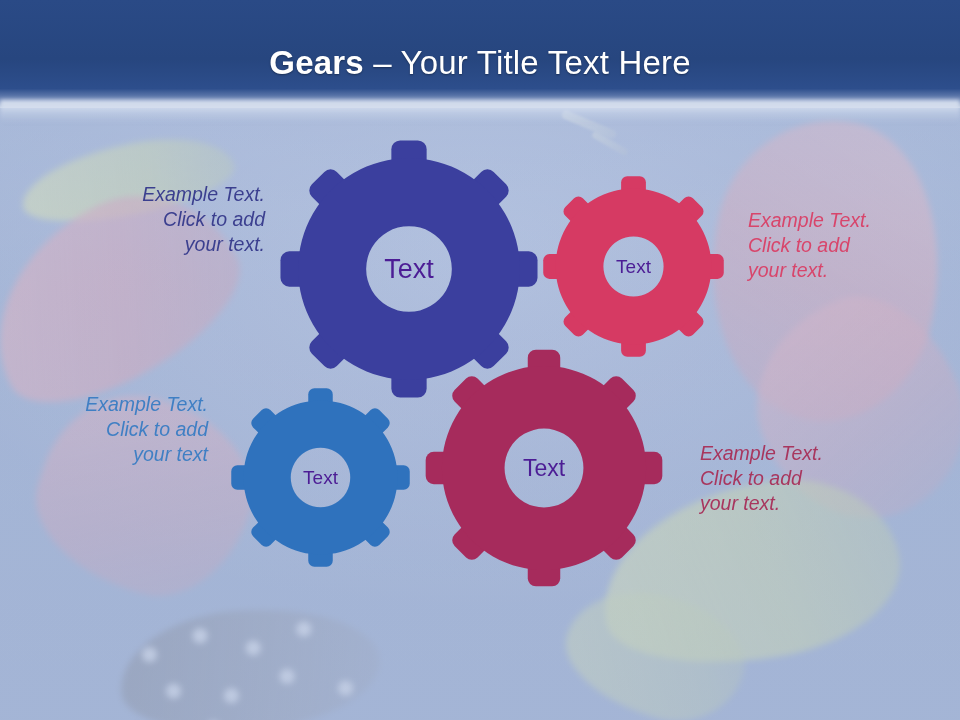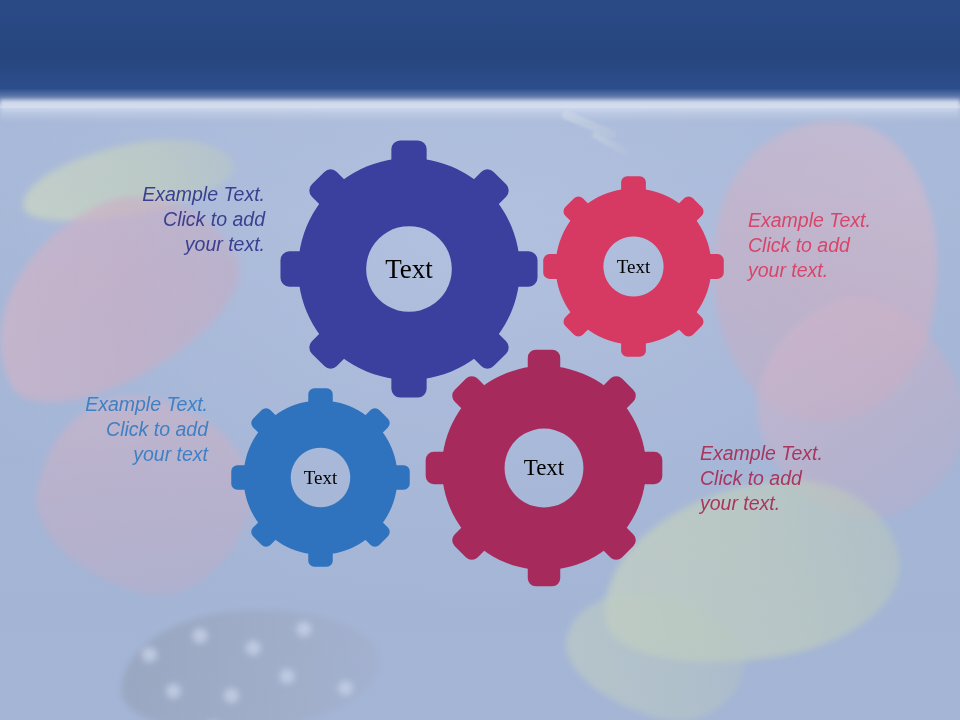--- a/index.html
+++ b/index.html
@@ -158,22 +158,22 @@
     position: absolute;
   }
   .gear svg { display: block; overflow: visible; }
   .gear .hub-text {
     position: absolute;
     left: 0; top: 0;
     width: 100%; height: 100%;
     display: flex;
     align-items: center;
     justify-content: center;
-    color: #000000;
-    font-family: Liberation Serif, serif;
+    color: #4c1d95;
+    font-family: Liberation Sans, sans-serif;
     pointer-events: none;
   }
 
   #gear-navy  { left: 283px; top: 143px; width: 252px; height: 252px; }
   #gear-pink  { left: 545px; top: 178px; width: 177px; height: 177px; }
   #gear-blue  { left: 233px; top: 390px; width: 175px; height: 175px; }
   #gear-maroon{ left: 428px; top: 352px; width: 232px; height: 232px; }
 
   #gear-navy   .hub-text { font-size: 27px; }
   #gear-pink   .hub-text { font-size: 19px; }
@@ -208,20 +208,21 @@
   <div class="shoe shoe-yellow-br"></div>
   <div class="shoe shoe-yellow-br2"></div>
   <div class="shoe shoe-dots"></div>
   <div class="stick"></div>
   <div class="stick2"></div>
   <div class="bg-veil"></div>
   <div class="bg-tint"></div>
 
   <div class="titlebar"></div>
   <div class="titlebar-glow"></div>
+  <div class="title"><b>Gears</b><span class="rest"> – Your Title Text Here</span></div>
 
   <div class="gear" id="gear-navy">
     <svg viewBox="0 0 200 200" width="252" height="252">
       <g fill="#3b3f9e">
         <g>
           <rect x="86" y="-2" width="28" height="30" rx="7"></rect>
           <rect x="86" y="-2" width="28" height="30" rx="7" transform="rotate(45 100 100)"></rect>
           <rect x="86" y="-2" width="28" height="30" rx="7" transform="rotate(90 100 100)"></rect>
           <rect x="86" y="-2" width="28" height="30" rx="7" transform="rotate(135 100 100)"></rect>
           <rect x="86" y="-2" width="28" height="30" rx="7" transform="rotate(180 100 100)"></rect>

